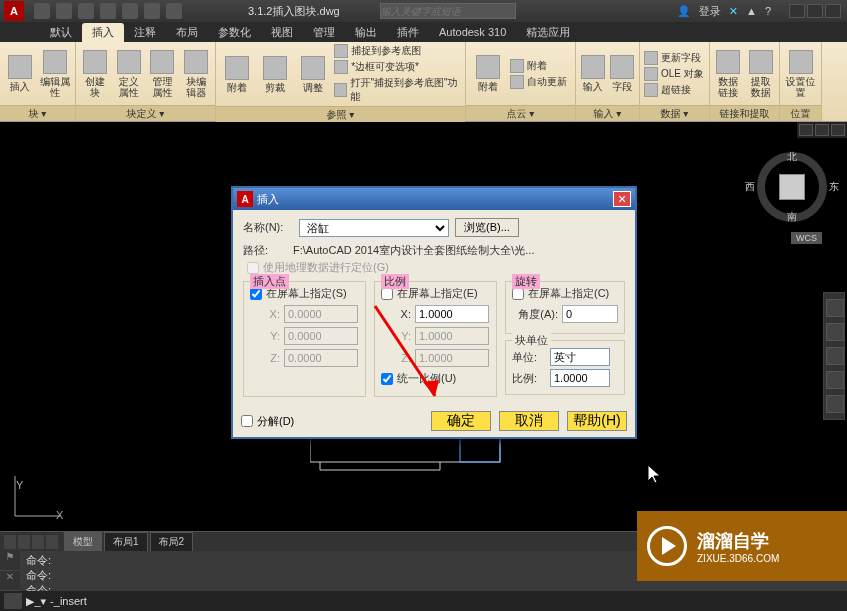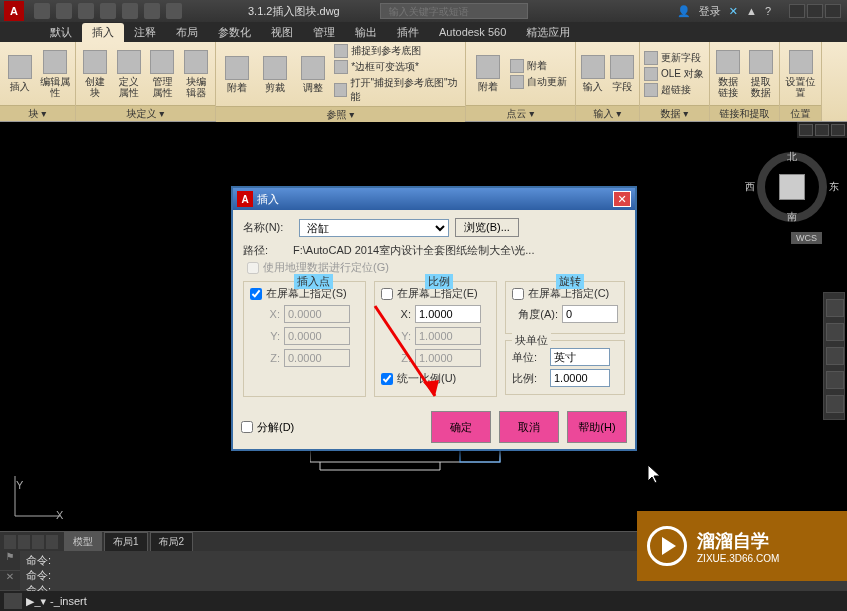--- a/index.html
+++ b/index.html
@@ -4,21 +4,21 @@
 <style>
 * { box-sizing: border-box; margin: 0; padding: 0; font-family: "Microsoft YaHei", sans-serif; }
 body { width: 847px; height: 611px; background: #222; overflow: hidden; position: relative; }
 
 
 .titlebar { height: 22px; background: linear-gradient(#444,#333); display: flex; align-items: center; color: #ccc; font-size: 11px; }
 .titlebar .logo { width: 20px; height: 20px; background: #a00; margin: 0 4px; display: flex; align-items: center; justify-content: center; color: #fff; font-weight: bold; }
 .titlebar .qat { display: flex; gap: 6px; padding: 0 6px; }
 .titlebar .qat span { width: 16px; height: 16px; background: #555; border-radius: 2px; }
 .titlebar .title { margin-left: 60px; color: #ddd; }
-.titlebar .search { margin-left: 40px; width: 148px; height: 16px; background: #555; border: 1px solid #666; color: #aaa; font-size: 10px; padding: 0 8px; }
+.titlebar .search { margin-left: 40px; width: 136px; height: 16px; background: #555; border: 1px solid #666; color: #aaa; font-size: 10px; padding: 0 0; font-style: italic; }
 .titlebar .right { margin-left: auto; display: flex; gap: 8px; padding-right: 6px; align-items: center; }
 .titlebar .right span { font-size: 11px; }
 .winbtns { display: flex; gap: 2px; margin-left: 10px; }
 .winbtns span { width: 16px; height: 14px; background: #333; border: 1px solid #555; }
 
 
 .ribtabs { height: 20px; background: #2a2a2a; display: flex; align-items: center; font-size: 11px; color: #ccc; padding-left: 40px; }
 .ribtabs .tab { padding: 2px 10px; cursor: pointer; }
 .ribtabs .tab.active { background: #F5E9CF; color: #333; border-radius: 3px 3px 0 0; }
 
@@ -60,35 +60,35 @@
 .dlg-titlebar .close { margin-left: auto; width: 18px; height: 16px; background: #d44; border: 1px solid #fff; color: #fff; text-align: center; line-height: 14px; font-size: 11px; }
 .dlg-body { padding: 8px 10px; color: #333; }
 .dlg-row { display: flex; align-items: center; gap: 6px; margin-bottom: 6px; }
 .dlg-row label { width: 50px; }
 .dlg-row select, .dlg-row input[type=text] { border: 1px solid #7A9AB8; height: 18px; font-size: 11px; padding: 0 3px; background: #fff; }
 .dlg-row .btn { border: 1px solid #888; background: #EDE9DC; padding: 1px 8px; font-size: 11px; cursor: pointer; }
 .path { font-size: 11px; margin: 4px 0 4px 50px; color: #333; }
 .chk-dis { color: #999; display: flex; align-items: center; gap: 4px; margin: 2px 0 6px 4px; }
 .groups { display: flex; gap: 8px; }
 .grp { border: 1px solid #D0C8B0; padding: 4px 6px 6px; position: relative; flex: 1; }
-.grp .glabel { position: absolute; top: -8px; left: 6px; background: #7dd3fc; padding: 0 3px; font-size: 11px; margin-left: 44px; }
+.grp .glabel { position: absolute; top: -8px; left: 6px; background: #f9a8d4; padding: 0 3px; font-size: 11px; }
 .grp .gchk { display: flex; align-items: center; gap: 4px; margin-bottom: 4px; }
 .grp .fld { display: flex; align-items: center; gap: 4px; margin: 4px 0; }
 .grp .fld label { width: 30px; color: #999; text-align: right; }
-.grp .fld input { width: 66px; height: 18px; border: 1px solid #aaa; background: #fff; font-size: 11px; padding: 0 3px; }
+.grp .fld input { width: 74px; height: 18px; border: 1px solid #aaa; background: #fff; font-size: 11px; padding: 0 3px; }
 .grp .fld input[disabled] { background: #EDE9DC; color: #999; }
 .grp2 { border: 1px solid #D0C8B0; padding: 4px 6px; position: relative; margin-top: 6px; }
 .grp2 .glabel { position: absolute; top: -8px; left: 6px; background: #EDE9DC; padding: 0 3px; }
 .grp2 .fld { display: flex; align-items: center; gap: 6px; margin: 3px 0; }
 .grp2 .fld label { width: 32px; }
 .grp2 .fld input { width: 60px; height: 18px; border: 1px solid #7A9AB8; font-size: 11px; padding: 0 3px; }
 .dlg-bottom { display: flex; align-items: center; padding: 6px 8px; gap: 8px; }
 .dlg-bottom .explode { display: flex; align-items: center; gap: 4px; }
 .dlg-bottom .btns { margin-left: auto; display: flex; gap: 8px; }
-.dlg-bottom .btns button { width: 60px; height: 32px; border: 1px solid #888; background: #ec4899; font-size: 11px; cursor: pointer; }
+.dlg-bottom .btns button { width: 60px; height: 20px; border: 1px solid #888; background: #fde047; font-size: 14px; cursor: pointer; }
 .arrow { position: absolute; top: 296px; left: 365px; pointer-events: none; }
 
 
 .layouttabs { position: absolute; bottom: 60px; left: 0; right: 0; height: 20px; background: #333; display: flex; align-items: center; font-size: 10px; color: #ccc; border-top: 1px solid #555; }
 .layouttabs .nav { display: flex; gap: 2px; padding: 0 4px; }
 .layouttabs .nav span { width: 12px; height: 14px; background: #444; }
 .layouttabs .lt { padding: 2px 8px; background: #222; border: 1px solid #555; margin-left: 2px; }
 .layouttabs .lt.active { background: #555; }
 
 
@@ -141,21 +141,21 @@
 <div class="ribtabs">
   <div class="tab">默认</div>
   <div class="tab active">插入</div>
   <div class="tab">注释</div>
   <div class="tab">布局</div>
   <div class="tab">参数化</div>
   <div class="tab">视图</div>
   <div class="tab">管理</div>
   <div class="tab">输出</div>
   <div class="tab">插件</div>
-  <div class="tab">Autodesk 560</div>
+  <div class="tab">Autodesk 310</div>
   <div class="tab">精选应用</div>
 </div>
 
 <div class="ribbon">
   <div class="panel" style="width:76px">
     <div class="row">
       <div class="bigbtn">
           <div class="ic"></div>
           <div class="lb">插入</div>
         </div>

